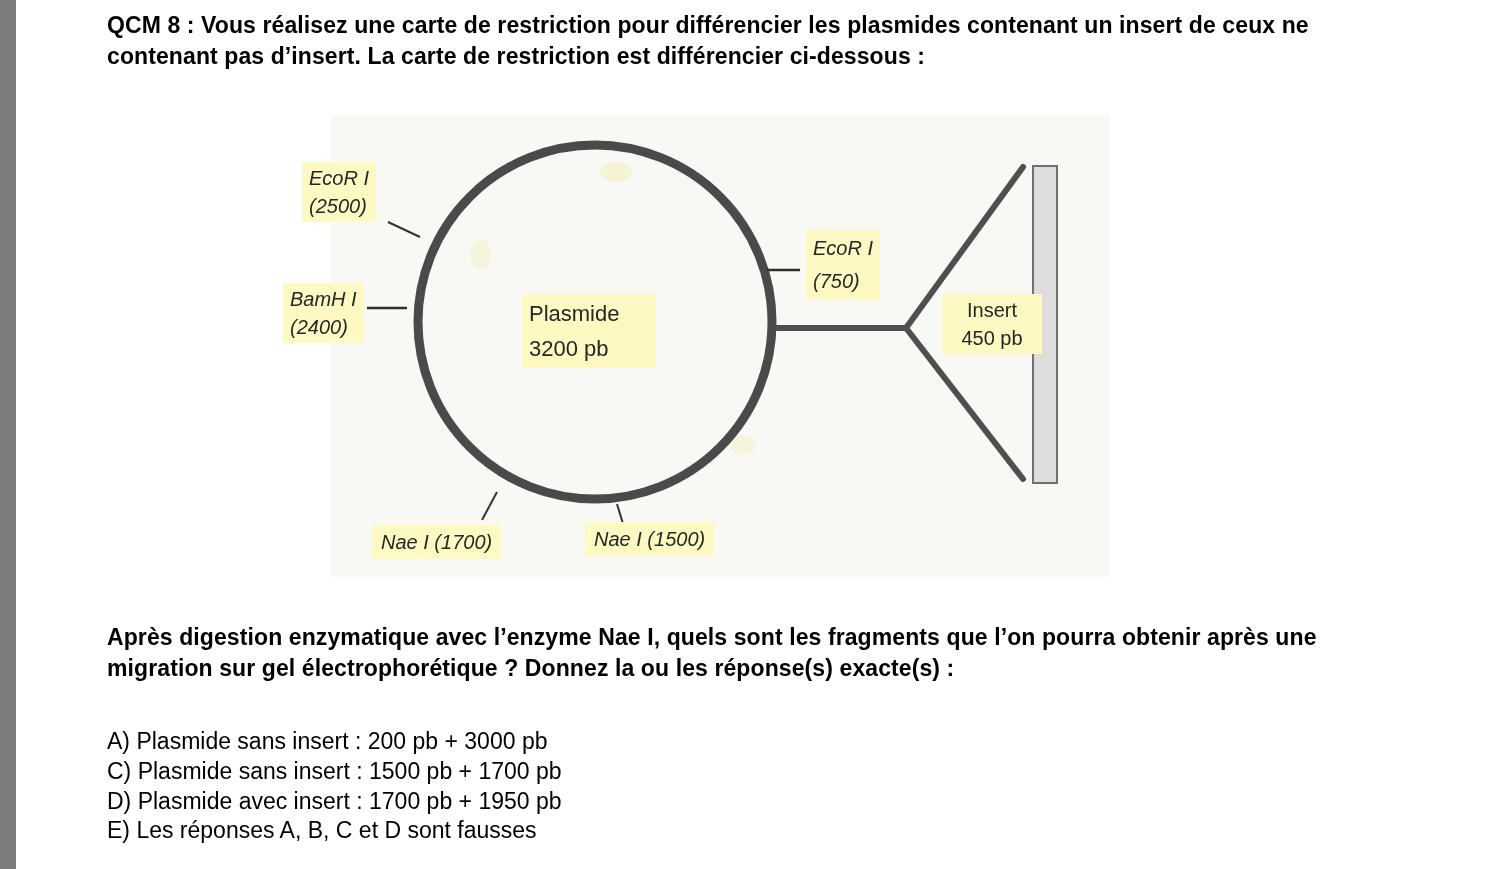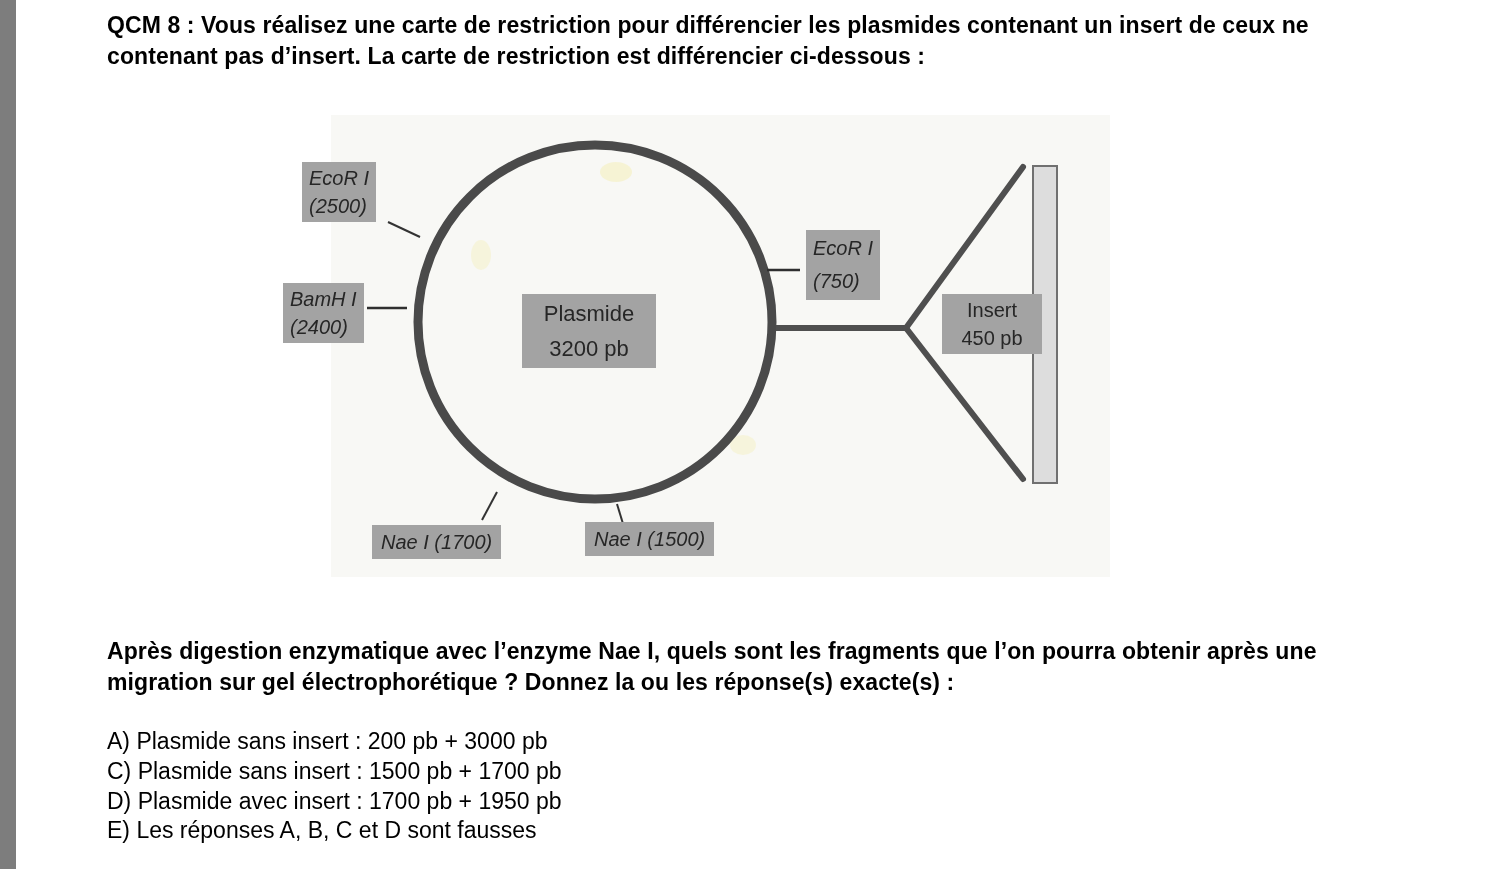--- a/index.html
+++ b/index.html
@@ -25,50 +25,50 @@
     position: absolute;
     white-space: nowrap;
   }
   .bold-block {
     font-weight: bold;
     font-size: 23px;
     line-height: 31px;
     letter-spacing: 0.1px;
   }
   .header-block { left: 107px; top: 10px; }
-  .question-block { left: 107px; top: 636px; }
+  .question-block { left: 107px; top: 622px; }
   .options-block {
     left: 107px; top: 727px;
     font-size: 23px;
     line-height: 29.8px;
     font-weight: normal;
   }
   .scan {
     position: absolute;
     left: 331px; top: 115px;
     width: 779px; height: 462px;
     background: #f8f8f5;
   }
   .scan svg { display: block; }
   .lbl {
     position: absolute;
-    background: #a3a3a3;
+    background: #fef9c3;
     color: #262626;
     font-size: 20px;
     line-height: 28px;
     padding: 2px 7px;
     white-space: nowrap;
   }
   .lbl.italic { font-style: italic; }
   .lbl-ecor2500 { left: 302px; top: 162px; }
   .lbl-bamh2400 { left: 283px; top: 283px; }
   .lbl-ecor750  { left: 806px; top: 230px; line-height: 33px; }
   .lbl-plasmide {
     left: 522px; top: 294px;
-    width: 120px; text-align: center;
+    width: 120px; text-align: left;
     font-size: 22px; line-height: 35px;
   }
   .lbl-insert {
     left: 942px; top: 294px;
     width: 86px; text-align: center;
     line-height: 28px;
   }
   .lbl-nae1700 { left: 372px; top: 525px; padding: 3px 9px; text-align: center; }
   .lbl-nae1500 { left: 585px; top: 522px; padding: 3px 9px; }
 </style>

